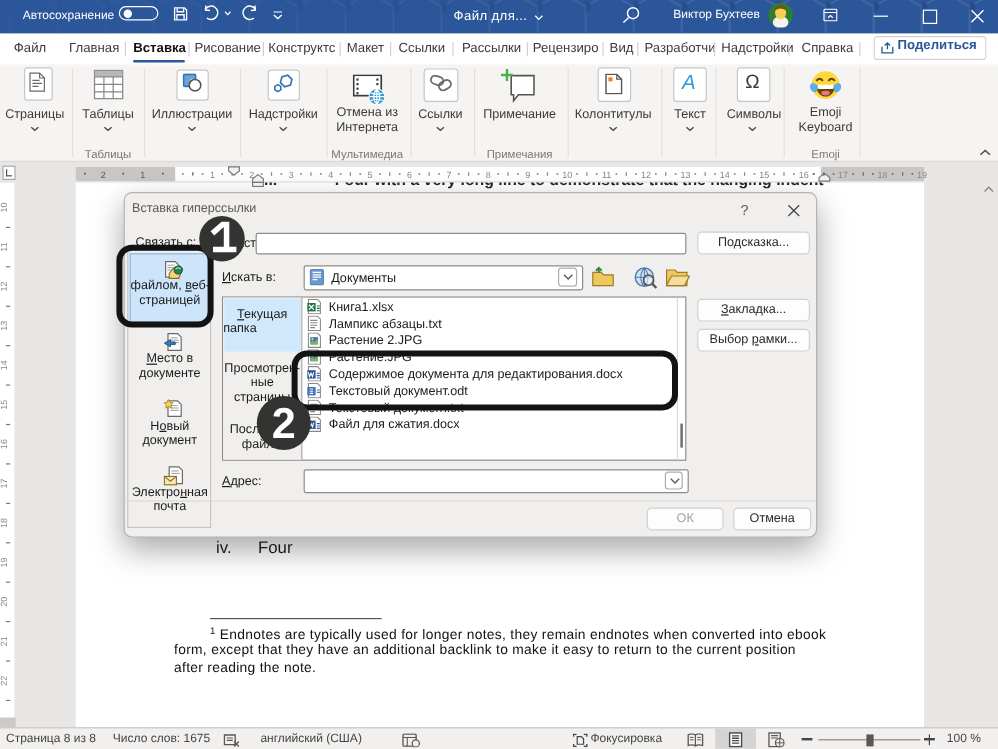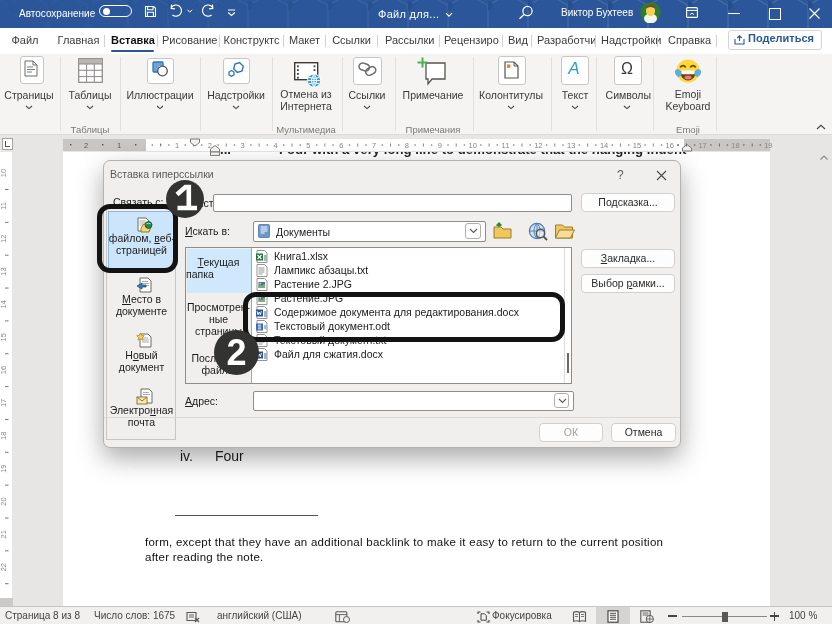--- a/index.html
+++ b/index.html
@@ -428,20 +428,21 @@
       <text x="6" y="415.20000000000005" font-size="7.5" fill="#8a8886" text-anchor="middle" font-family="Liberation Sans" transform="rotate(-90 6 415.20000000000005)">22</text>
       <rect x="5" y="431.20000000000005" width="3.5" height="1" fill="#7a7876"></rect>
     </svg>
   <div class="abs" style="left:0;top:446px;width:13px;height:8px;background:#cccac8;"></div>
 
   <div class="abs" style="left:209px;top:-10px;font-size:13.2px;font-weight:600;color:#262626;white-space:nowrap;">viii.<span style="display:inline-block;width:48px;"></span>Four with a very long line to demonstrate that the hanging indent</div>
 
   <div class="abs" style="left:180px;top:296px;font-size:14px;color:#1d1d1d;">iv.<span style="display:inline-block;width:22px;"></span>Four</div>
 
   <div class="abs" style="left:175px;top:363px;width:143px;height:1.2px;background:#555;"></div>
+  <div class="abs" id="fn1" style="left:175px;top:369px;font-size:11.5px;letter-spacing:0.26px;color:#111;white-space:nowrap;"><sup style="font-size:8px;">1</sup> Endnotes are typically used for longer notes, they remain endnotes when converted into ebook</div>
   <div class="abs" id="fn2" style="left:145px;top:384px;font-size:11.5px;letter-spacing:0.26px;color:#111;white-space:nowrap;">form, except that they have an additional backlink to make it easy to return to the current position</div>
   <div class="abs" id="fn3" style="left:145px;top:399px;font-size:11.5px;letter-spacing:0.26px;color:#111;white-space:nowrap;">after reading the note.</div>
 
   <svg class="abs" style="left:819px;top:2px" width="10" height="7" viewBox="0 0 10 7">
       <path d="M1.5 5.5 l3.5-3.4 3.5 3.4" fill="none" stroke="#8a8886" stroke-width="1.2"></path>
     </svg>
 </div>
 
 <div class="abs" id="status">
   <div class="st" style="left:5px;">Страница 8 из 8</div>

